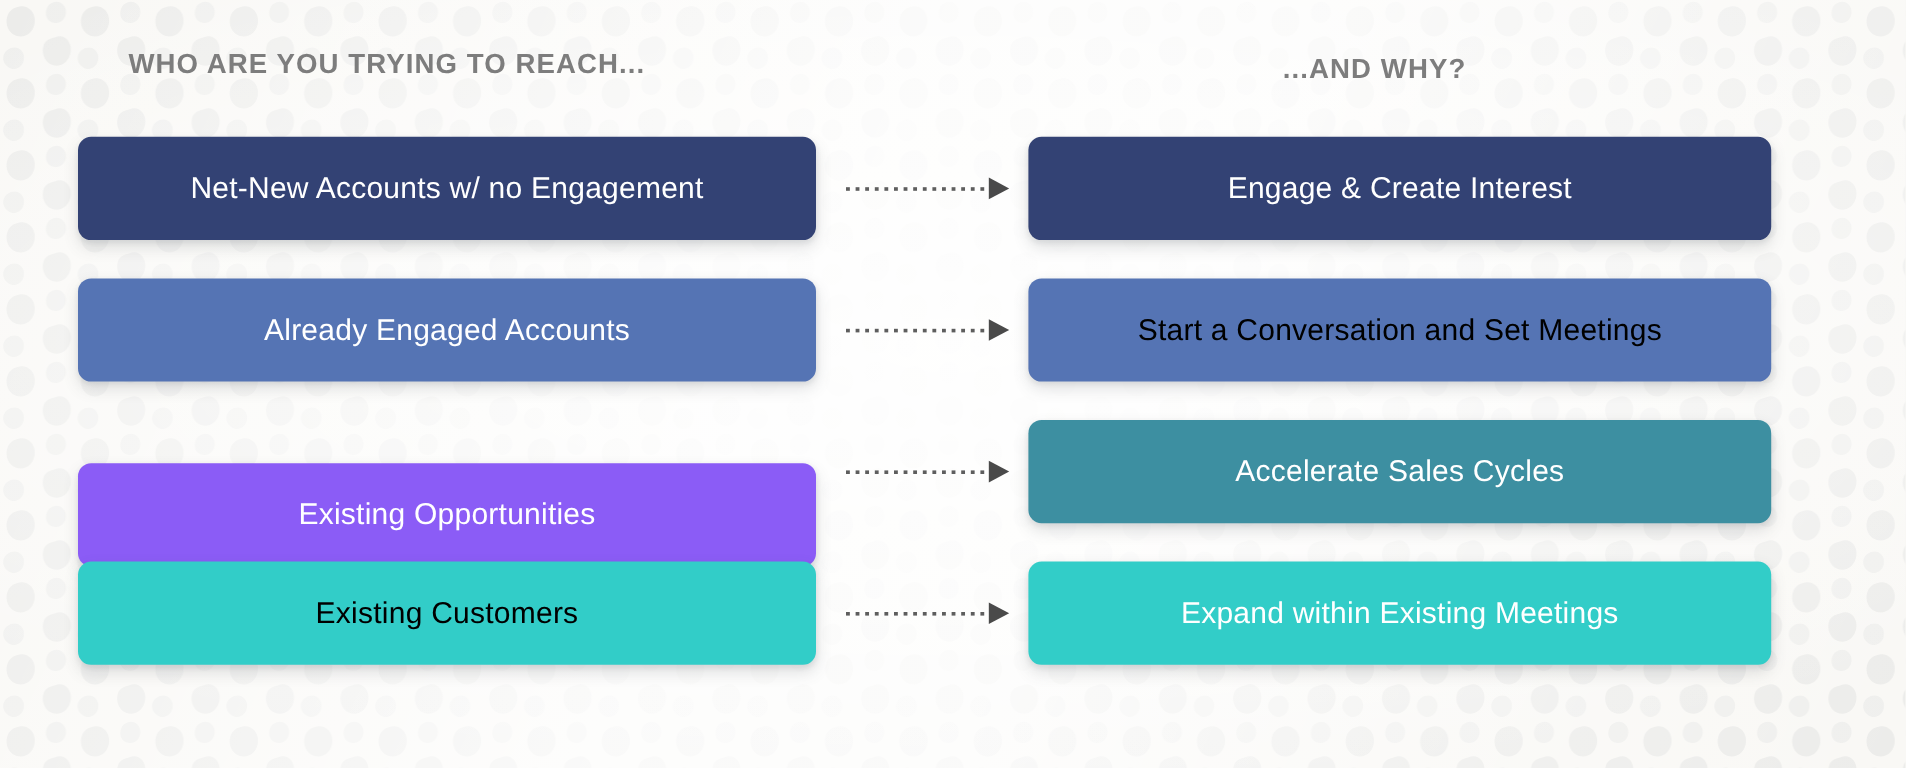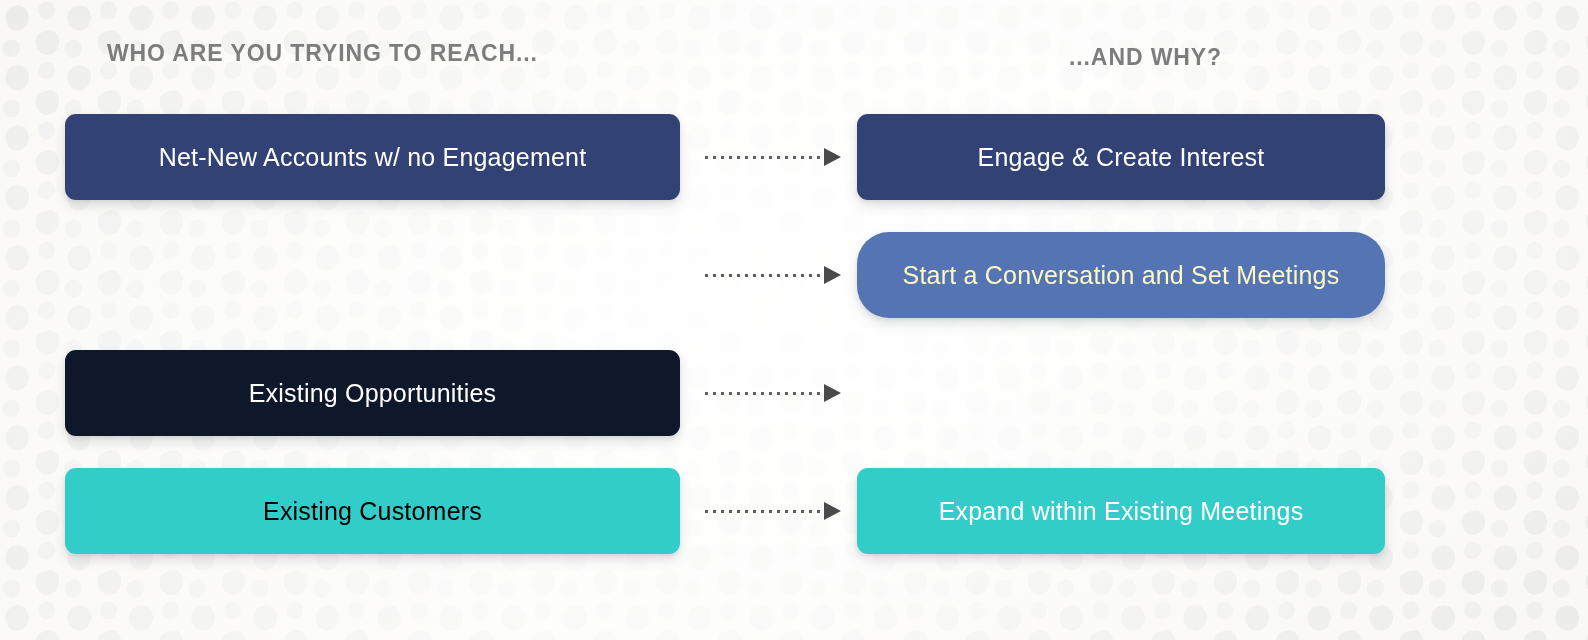--- a/index.html
+++ b/index.html
@@ -100,21 +100,21 @@
     font-weight: normal;
     letter-spacing: 0.2px;
     text-align: right;
     box-shadow: 0 6px 12px rgba(80, 85, 95, 0.16),
                 0 2px 4px rgba(80, 85, 95, 0.10);
     white-space: nowrap;
     box-sizing: border-box;
     padding: 0 16px;
   }
   .box-left  { left: 65px;  width: 615px; }
-  .box-right { left: 857px; width: 528px; }
+  .box-right { left: 857px; width: 619px; }
 
   
   .connector {
     position: absolute;
     left: 705px;
     top: 33px;
     width: 136px;
     height: 20px;
     display: flex;
     align-items: center;
@@ -170,33 +170,35 @@
       <div class="row">
         <div class="box box-left" style="background: rgb(51, 66, 116); color: rgb(255, 255, 255);">Net-New Accounts w/ no Engagement</div>
         <div class="connector">
           <div class="dotline" style="background-image: linear-gradient(to right, rgb(94, 94, 94) 0px, rgb(94, 94, 94) 3px, transparent 3px, transparent 8px);"></div>
           <div class="arrowhead" style="border-left-color: rgb(74, 74, 74);"></div>
         </div>
         <div class="box box-right" style="background: rgb(51, 66, 116); color: rgb(255, 255, 255);">Engage &amp; Create Interest</div>
       </div>
 
       <div class="row">
-        <div class="connector">
-          <div class="dotline" style="background-image: linear-gradient(to right, rgb(94, 94, 94) 0px, rgb(94, 94, 94) 3px, transparent 3px, transparent 8px);"></div>
-          <div class="arrowhead" style="border-left-color: rgb(74, 74, 74);"></div>
-        </div>
-        <div class="box box-right" style="background: rgb(85, 116, 180); color: #fef9c3; border-radius: 32px;">Start a Conversation and Set Meetings</div>
-      </div>
-
-      <div class="row">
-        <div class="box box-left" style="background: #0f172a; color: rgb(255, 255, 255);">Existing Opportunities</div>
-        <div class="connector">
-          <div class="dotline" style="background-image: linear-gradient(to right, rgb(94, 94, 94) 0px, rgb(94, 94, 94) 3px, transparent 3px, transparent 8px);"></div>
-          <div class="arrowhead" style="border-left-color: rgb(74, 74, 74);"></div>
-        </div>
+        <div class="box box-left" style="background: rgb(85, 116, 180); color: rgb(255, 255, 255);">Already Engaged Accounts</div>
+        <div class="connector">
+          <div class="dotline" style="background-image: linear-gradient(to right, rgb(94, 94, 94) 0px, rgb(94, 94, 94) 3px, transparent 3px, transparent 8px);"></div>
+          <div class="arrowhead" style="border-left-color: rgb(74, 74, 74);"></div>
+        </div>
+        <div class="box box-right" style="background: rgb(85, 116, 180); color: #000000;">Start a Conversation and Set Meetings</div>
+      </div>
+
+      <div class="row">
+        <div class="box box-left" style="background: #8b5cf6; color: rgb(255, 255, 255); margin-top: 36px;">Existing Opportunities</div>
+        <div class="connector">
+          <div class="dotline" style="background-image: linear-gradient(to right, rgb(94, 94, 94) 0px, rgb(94, 94, 94) 3px, transparent 3px, transparent 8px);"></div>
+          <div class="arrowhead" style="border-left-color: rgb(74, 74, 74);"></div>
+        </div>
+        <div class="box box-right" style="background: rgb(61, 143, 161); color: rgb(255, 255, 255);">Accelerate Sales Cycles</div>
       </div>
 
       <div class="row">
         <div class="box box-left" style="background: rgb(50, 205, 200); color: #000000;">Existing Customers</div>
         <div class="connector">
           <div class="dotline" style="background-image: linear-gradient(to right, rgb(94, 94, 94) 0px, rgb(94, 94, 94) 3px, transparent 3px, transparent 8px);"></div>
           <div class="arrowhead" style="border-left-color: rgb(74, 74, 74);"></div>
         </div>
         <div class="box box-right" style="background: rgb(50, 205, 200); color: rgb(255, 255, 255);">Expand within Existing Meetings</div>
       </div>

